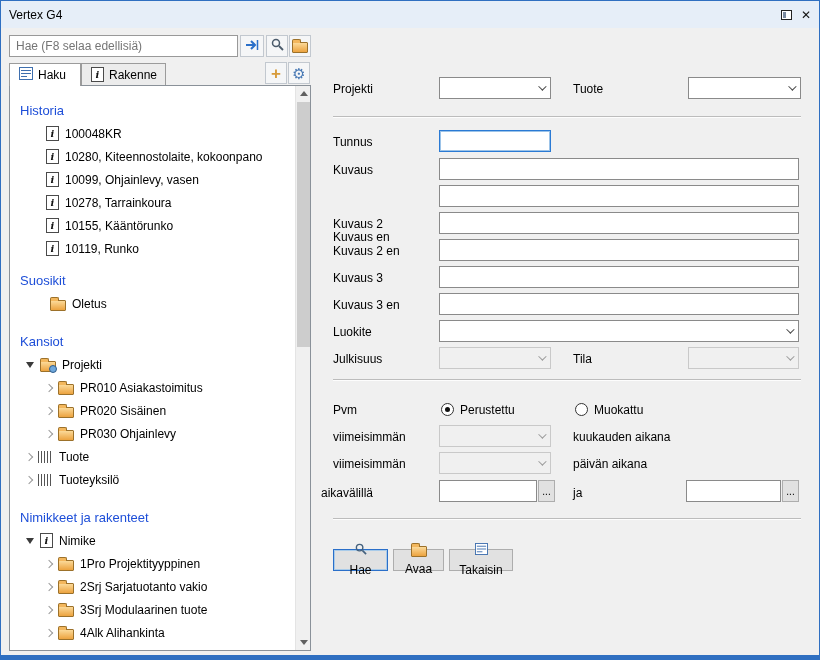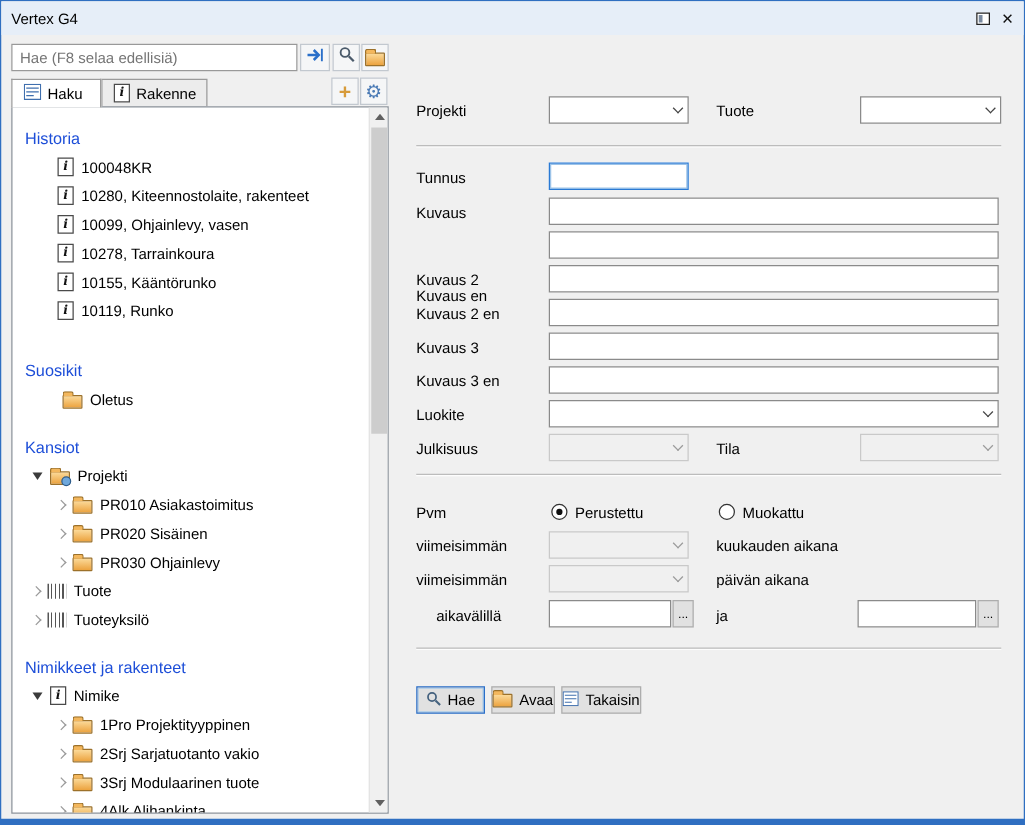--- a/index.html
+++ b/index.html
@@ -52,21 +52,21 @@
   .plus-glyph { color:#d79b3a; font-size:17px; font-weight:bold; line-height:1; }
   .gear-glyph { color:#4a7ab5; font-size:15px; line-height:1; }
 
   
   .tree {
     position:absolute; left:8px; top:84px; width:302px; height:566px;
     background:#fff; border:1px solid #8a9199; z-index:2; overflow:hidden;
   }
   .tree-content { position:absolute; left:0; top:0; right:15px; bottom:0; padding-top:12px; overflow:hidden; }
   .theader { color:#1d4ed8; font-size:13px; height:24px; display:flex; align-items:center; padding-left:10px; }
-  .m24 { margin-top:24px; } .m14 { margin-top:14px; }
+  .m24 { margin-top:8px; } .m14 { margin-top:14px; }
   .trow { height:23px; display:flex; align-items:center; gap:6px; font-size:12px; color:#000; white-space:nowrap; }
   .pl-hist { padding-left:36px; }
   .pl-fold { padding-left:40px; }
   .pl-root { padding-left:16px; }
   .pl-child { padding-left:36px; }
 
   .idoc {
     width:13px; height:15px; background:#fff; border:1px solid #4a4a4a;
     display:inline-flex; align-items:center; justify-content:center;
     font-family:"DejaVu Serif",serif; font-style:italic; font-weight:bold;
@@ -103,21 +103,21 @@
   .combo .arr { width:6px; height:6px; border-right:1.4px solid #444; border-bottom:1.4px solid #444;
     transform:rotate(45deg) translateY(-2px); }
   .combo.disabled { background:#f0f0f0; border-color:#c9c9c9; }
   .combo.disabled .arr { border-color:#9a9a9a; }
   .separator { position:absolute; left:332px; width:468px; height:1px; background:#bcbcbc; box-shadow:0 1px 0 #fdfdfd; }
   .radio { position:absolute; width:13px; height:13px; border:1px solid #333; border-radius:50%; background:#fff; }
   .radio.checked::after { content:""; position:absolute; left:3px; top:3px; width:5px; height:5px; background:#111; border-radius:50%; }
   .dots-btn { position:absolute; width:17px; height:22px; background:#e1e1e1; border:1px solid #adadad;
     font-size:10px; display:flex; align-items:flex-end; justify-content:center; padding-bottom:4px; line-height:1; }
   .btn { position:absolute; height:22px; background:#e1e1e1; border:1px solid #adadad;
-    display:flex; align-items:center; justify-content:center; gap:5px; font-size:12px; padding:0 8px; }
+    display:flex; align-items:center; justify-content:center; gap:5px; font-size:12px; padding:0 8px;flex-direction:column; }
   .btn.default { border:1px solid #2a6fc9; box-shadow:inset 0 0 0 1px #a9cbe9; }
 </style>
 </head>
 <body>
 
 <div class="window">
 
   <div class="titlebar">
     <span class="title">Vertex G4</span>
     <span class="tb-btns">
@@ -173,21 +173,21 @@
   <div class="tree">
     <div class="tree-content">
 
       <div class="theader">Historia</div>
       <div class="trow pl-hist">
         <span class="idoc">i</span>
         <span>100048KR</span>
       </div>
       <div class="trow pl-hist">
         <span class="idoc">i</span>
-        <span>10280, Kiteennostolaite, rakenteet</span>
+        <span>10280, Kiteennostolaite, kokoonpano</span>
       </div>
       <div class="trow pl-hist">
         <span class="idoc">i</span>
         <span>10099, Ohjainlevy, vasen</span>
       </div>
       <div class="trow pl-hist">
         <span class="idoc">i</span>
         <span>10278, Tarrainkoura</span>
       </div>
       <div class="trow pl-hist">
@@ -335,21 +335,21 @@
       <span class="arr"></span>
     </div>
   <span class="flabel" style="left:572px; top:429px;">kuukauden aikana</span>
 
   <span class="flabel" style="left:332px; top:456px;">viimeisimmän</span>
   <div class="combo disabled" style="left:438px; top:451px; width:112px;">
       <span class="arr"></span>
     </div>
   <span class="flabel" style="left:572px; top:456px;">päivän aikana</span>
 
-  <span class="flabel" style="left:348px; top:485px;">aikavälillä</span>
+  <span class="flabel" style="left:320px; top:485px;">aikavälillä</span>
   <input class="tinput" style="left: 438px; top: 479px; width: 98px;">
   <div class="dots-btn" style="left:537px; top:479px;">...</div>
   <span class="flabel" style="left:572px; top:485px;">ja</span>
   <input class="tinput" style="left: 685px; top: 479px; width: 95px;">
   <div class="dots-btn" style="left:781px; top:479px;">...</div>
 
   <div class="separator" style="top:517px;"></div>
 
   <div class="btn default" style="left:332px; top:548px; width:55px;">
     <span>

